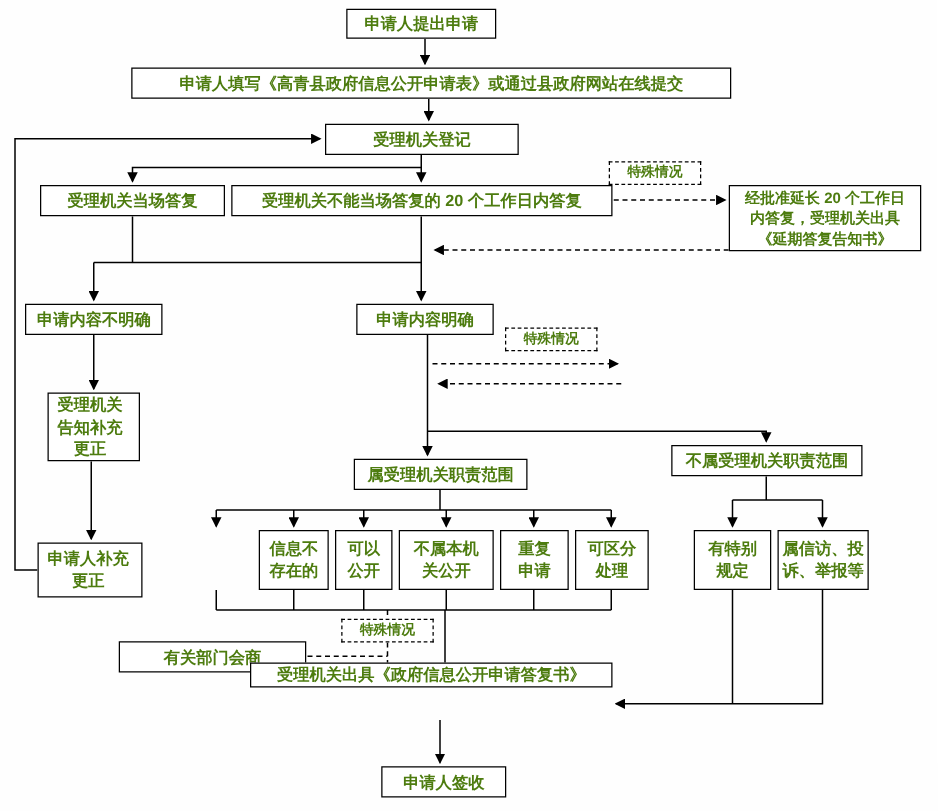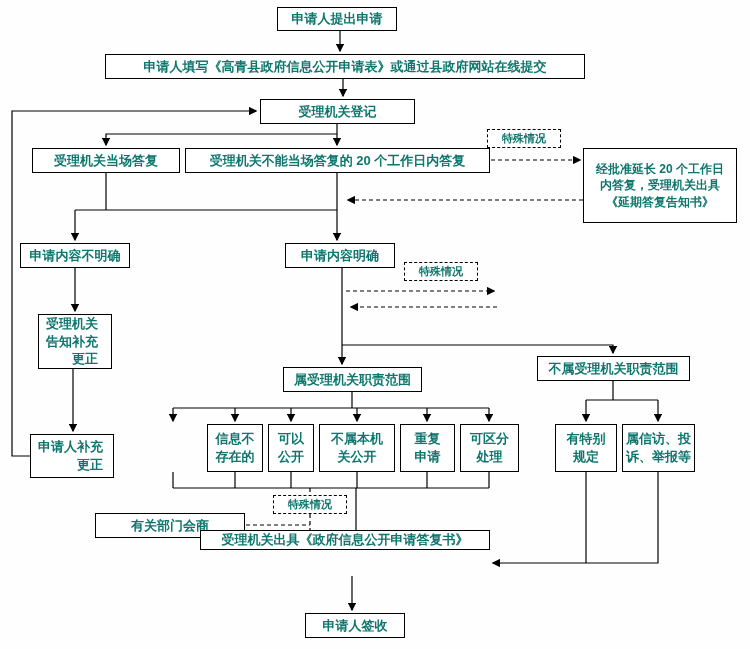--- a/index.html
+++ b/index.html
@@ -3,28 +3,28 @@
 <meta charset="utf-8">
 <style>
   html,body{margin:0;padding:0;background:#ffffff;}
   .stage{
     position:relative;width:750px;height:649px;background:#fefefe;
     font-family:"Liberation Sans","DejaVu Sans",sans-serif;overflow:hidden;
   }
   svg.wires{position:absolute;left:0;top:0;z-index:1;}
   .node{
     position:absolute;z-index:2;box-sizing:border-box;
-    background:#ffffff;border:1.4px solid #000;color:#0f766e;
+    background:#ffffff;border:1.4px solid #000;color:#4d7c0f;
     display:flex;align-items:center;justify-content:center;
     text-align:center;font-size:13px;font-weight:bold;line-height:1.35;
     white-space:pre-line;padding:2px 3px;
   }
   .node.dashed{border-style:dashed;border-width:1.2px;font-size:11px;padding:1px 2px;}
   .node.f12{font-size:12px;}
-  .node.al{justify-content:flex-start;text-align:right;padding-left:7px;}
+  .node.al{justify-content:flex-start;text-align:center;padding-left:7px;}
 </style>
 </head>
 <body>
 
 <div class="stage">
 
   <svg class="wires" width="750" height="649" viewBox="0 0 750 649">
     <defs>
       <marker id="arr" viewBox="0 0 10 10" refX="8.5" refY="5" markerWidth="7" markerHeight="7" orient="auto">
         <path d="M0,0 L10,5 L0,10 Z" fill="#000"></path>
@@ -86,21 +86,21 @@
   <div class="node" style="left:105px;top:54px;width:480px;height:25px">申请人填写《高青县政府信息公开申请表》或通过县政府网站在线提交</div>
 
   <div class="node" style="left:260px;top:99px;width:155px;height:25px">受理机关登记</div>
 
   <div class="node" style="left:32px;top:148px;width:148px;height:25px">受理机关当场答复</div>
 
   <div class="node" style="left:185px;top:148px;width:305px;height:25px">受理机关不能当场答复的 20 个工作日内答复</div>
 
   <div class="node dashed" style="left:487px;top:129px;width:74px;height:19px">特殊情况</div>
 
-  <div class="node f12" style="left:583px;top:148px;width:154px;height:75px">经批准延长 20 个工作日
+  <div class="node f12" style="left:583px;top:148px;width:154px;height:53px">经批准延长 20 个工作日
 内答复，受理机关出具
 《延期答复告知书》</div>
 
   <div class="node" style="left:20px;top:243px;width:110px;height:25px">申请内容不明确</div>
 
   <div class="node" style="left:285px;top:243px;width:110px;height:25px">申请内容明确</div>
 
   <div class="node dashed" style="left:404px;top:262px;width:74px;height:19px">特殊情况</div>
 
 

